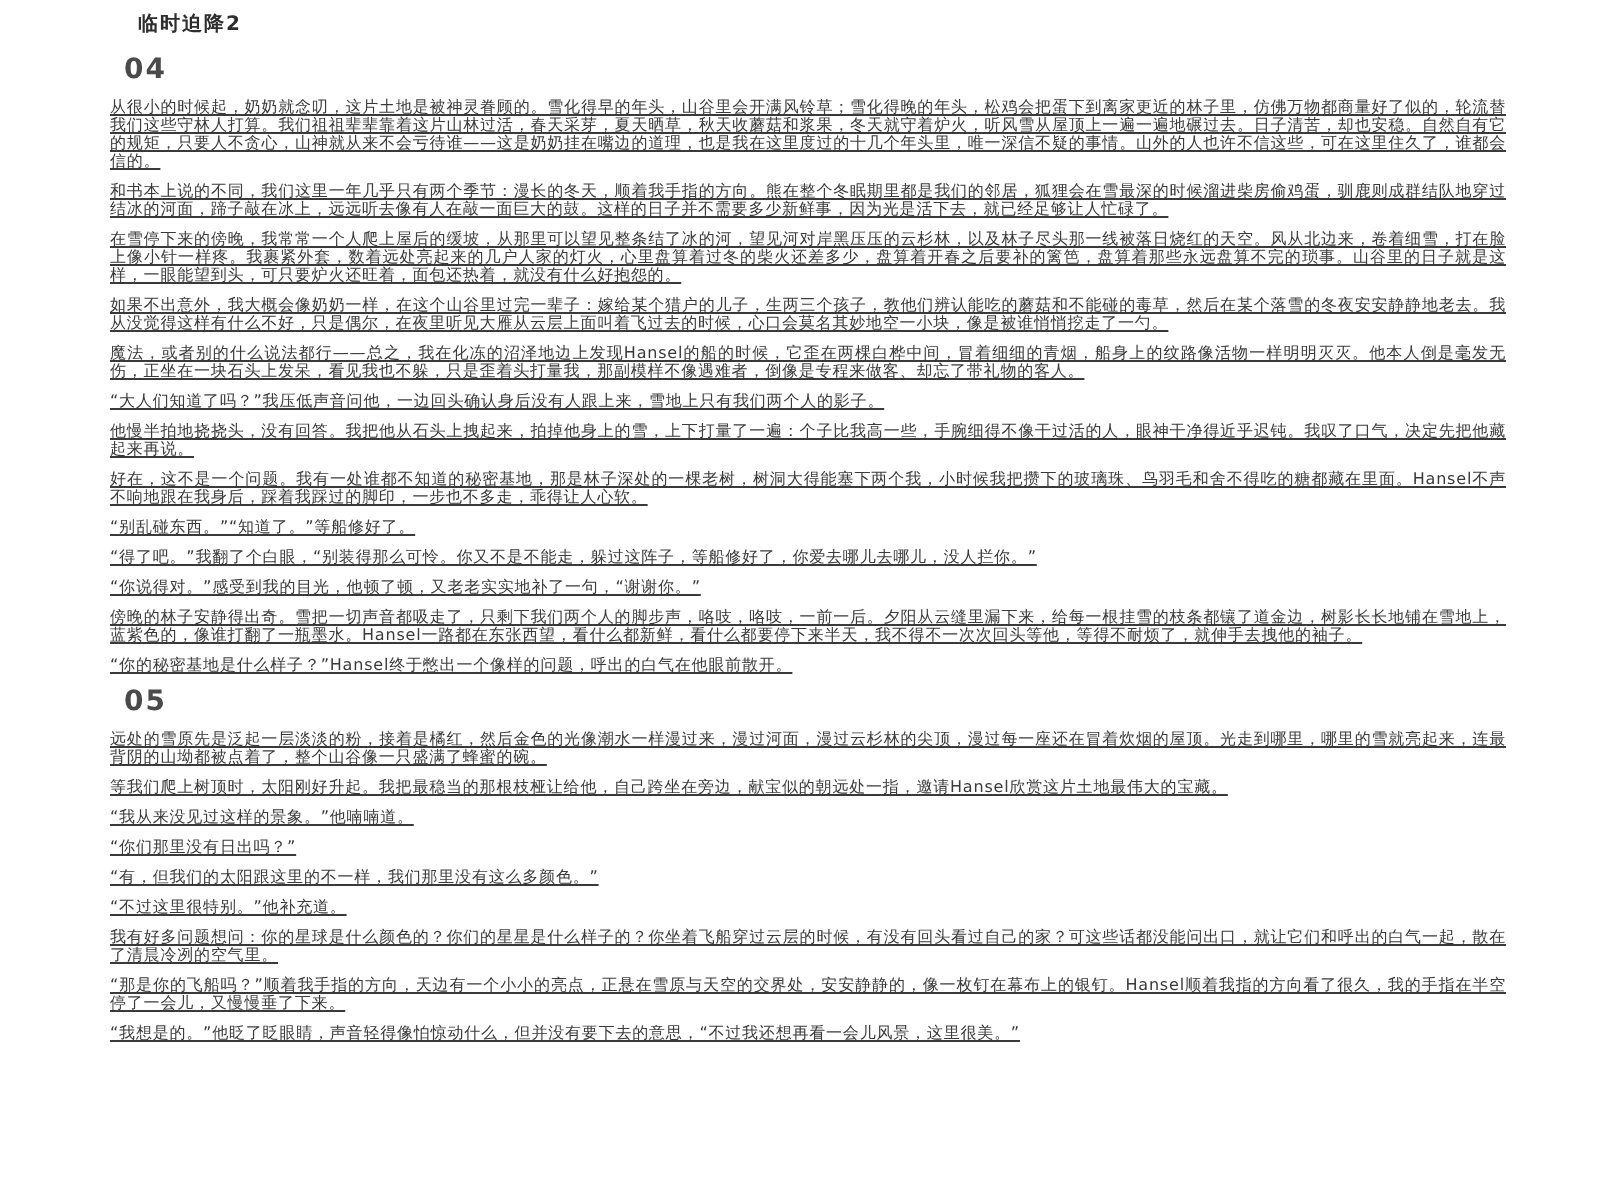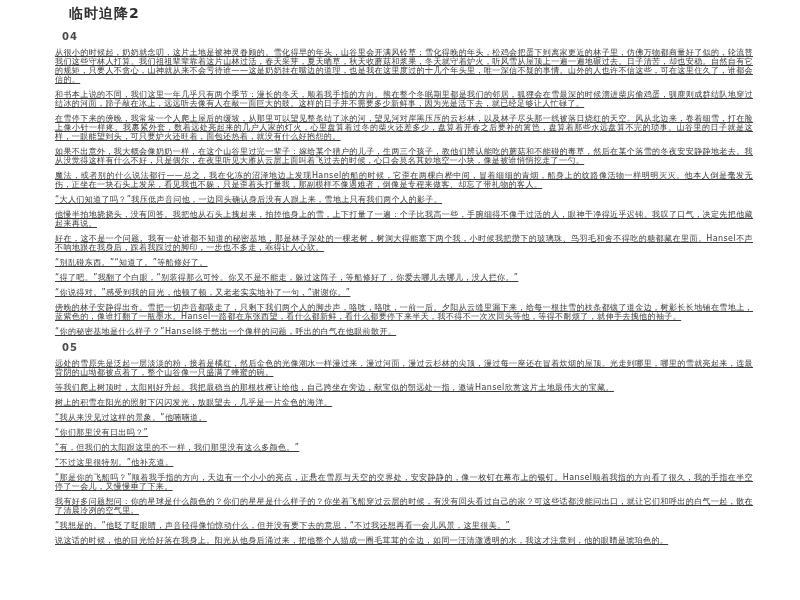--- a/index.html
+++ b/index.html
@@ -13,28 +13,28 @@
   .reader-page {
     position: absolute;
     left: 55px;
     top: 5px;
     width: 698px;
     font-family: "DejaVu Sans", "Liberation Sans", sans-serif;
     color: #3a3a3a;
     -webkit-font-smoothing: antialiased;
   }
   .block-title {
-    font-size: 14px;
+    font-size: 10px;
     font-weight: bold;
     color: #2e2e2e;
     margin: 0 0 8px 14px;
     letter-spacing: 1px;
   }
   .block-section {
-    font-size: 10px;
+    font-size: 14px;
     font-weight: bold;
     color: #4a4a4a;
     margin: 2px 0 6px 7px;
     letter-spacing: 1px;
   }
   .block-para {
     font-size: 8px;
     line-height: 9px;
     text-align: justify;
     margin: 0 0 6px 0;
@@ -58,22 +58,20 @@
     <div class="block-para">他慢半拍地挠挠头，没有回答。我把他从石头上拽起来，拍掉他身上的雪，上下打量了一遍：个子比我高一些，手腕细得不像干过活的人，眼神干净得近乎迟钝。我叹了口气，决定先把他藏起来再说。</div>
     <div class="block-para">好在，这不是一个问题。我有一处谁都不知道的秘密基地，那是林子深处的一棵老树，树洞大得能塞下两个我，小时候我把攒下的玻璃珠、鸟羽毛和舍不得吃的糖都藏在里面。Hansel不声不响地跟在我身后，踩着我踩过的脚印，一步也不多走，乖得让人心软。</div>
     <div class="block-para">“别乱碰东西。”“知道了。”等船修好了。</div>
     <div class="block-para">“得了吧。”我翻了个白眼，“别装得那么可怜。你又不是不能走，躲过这阵子，等船修好了，你爱去哪儿去哪儿，没人拦你。”</div>
     <div class="block-para">“你说得对。”感受到我的目光，他顿了顿，又老老实实地补了一句，“谢谢你。”</div>
     <div class="block-para">傍晚的林子安静得出奇。雪把一切声音都吸走了，只剩下我们两个人的脚步声，咯吱，咯吱，一前一后。夕阳从云缝里漏下来，给每一根挂雪的枝条都镶了道金边，树影长长地铺在雪地上，蓝紫色的，像谁打翻了一瓶墨水。Hansel一路都在东张西望，看什么都新鲜，看什么都要停下来半天，我不得不一次次回头等他，等得不耐烦了，就伸手去拽他的袖子。</div>
     <div class="block-para">“你的秘密基地是什么样子？”Hansel终于憋出一个像样的问题，呼出的白气在他眼前散开。</div>
     <div class="block-section">05</div>
     <div class="block-para">远处的雪原先是泛起一层淡淡的粉，接着是橘红，然后金色的光像潮水一样漫过来，漫过河面，漫过云杉林的尖顶，漫过每一座还在冒着炊烟的屋顶。光走到哪里，哪里的雪就亮起来，连最背阴的山坳都被点着了，整个山谷像一只盛满了蜂蜜的碗。</div>
     <div class="block-para">等我们爬上树顶时，太阳刚好升起。我把最稳当的那根枝桠让给他，自己跨坐在旁边，献宝似的朝远处一指，邀请Hansel欣赏这片土地最伟大的宝藏。</div>
-    <div class="block-para">树上的积雪在阳光的照射下闪闪发光，放眼望去，几乎是一片金色的海洋。</div>
     <div class="block-para">“我从来没见过这样的景象。”他喃喃道。</div>
     <div class="block-para">“你们那里没有日出吗？”</div>
     <div class="block-para">“有，但我们的太阳跟这里的不一样，我们那里没有这么多颜色。”</div>
     <div class="block-para">“不过这里很特别。”他补充道。</div>
+    <div class="block-para">我有好多问题想问：你的星球是什么颜色的？你们的星星是什么样子的？你坐着飞船穿过云层的时候，有没有回头看过自己的家？可这些话都没能问出口，就让它们和呼出的白气一起，散在了清晨冷冽的空气里。</div>
     <div class="block-para">“那是你的飞船吗？”顺着我手指的方向，天边有一个小小的亮点，正悬在雪原与天空的交界处，安安静静的，像一枚钉在幕布上的银钉。Hansel顺着我指的方向看了很久，我的手指在半空停了一会儿，又慢慢垂了下来。</div>
-    <div class="block-para">我有好多问题想问：你的星球是什么颜色的？你们的星星是什么样子的？你坐着飞船穿过云层的时候，有没有回头看过自己的家？可这些话都没能问出口，就让它们和呼出的白气一起，散在了清晨冷冽的空气里。</div>
     <div class="block-para">“我想是的。”他眨了眨眼睛，声音轻得像怕惊动什么，但并没有要下去的意思，“不过我还想再看一会儿风景，这里很美。”</div>
-    <div class="block-para">说这话的时候，他的目光恰好落在我身上。阳光从他身后涌过来，把他整个人描成一圈毛茸茸的金边，如同一汪清澈透明的水，我这才注意到，他的眼睛是琥珀色的。</div>
   </div>
 
 </body></html>

